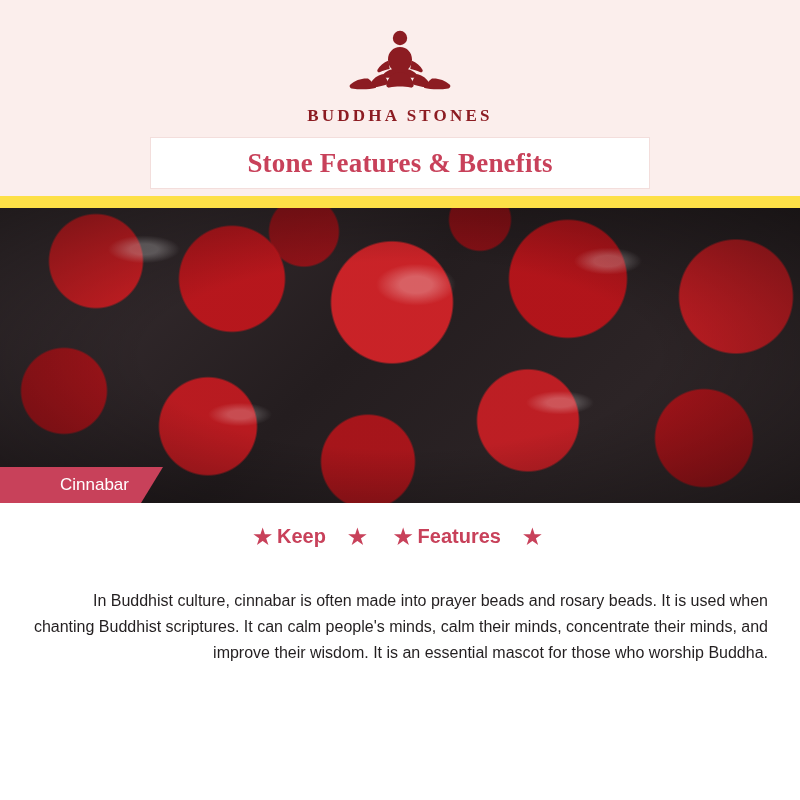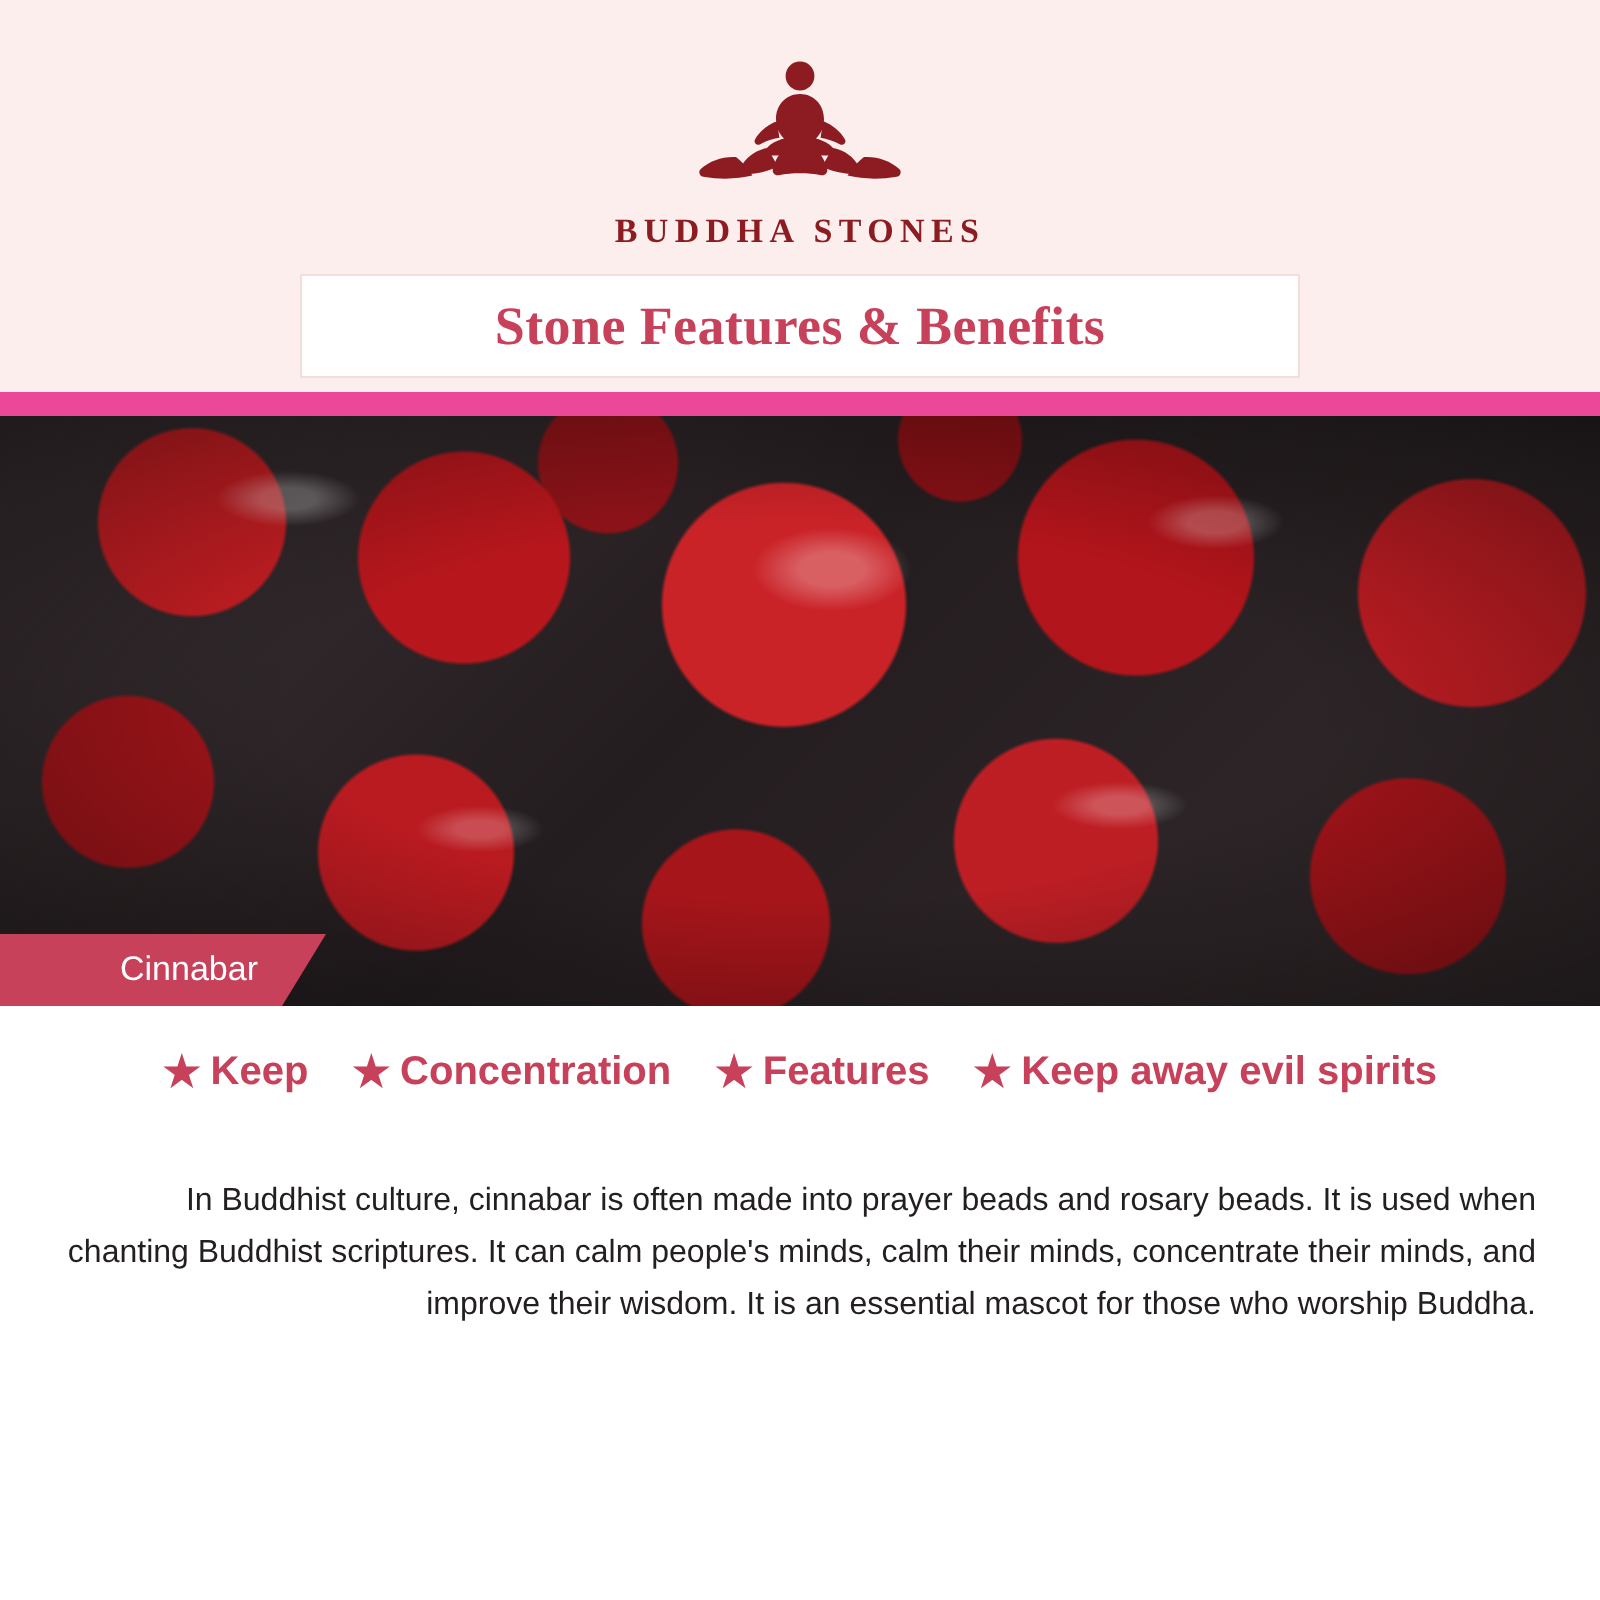--- a/index.html
+++ b/index.html
@@ -11,21 +11,21 @@
     height: 800px;
     font-family: "Liberation Sans", sans-serif;
     background: #ffffff;
     overflow: hidden;
   }
 
   .page {
     position: relative;
     width: 800px;
     height: 800px;
-    background: #ec4899;
+    background: #fde047;
     overflow: hidden;
   }
 
   
   .corner {
     position: absolute;
     width: 0;
     height: 0;
     z-index: 1;
   }
@@ -263,29 +263,27 @@
   </div>
 
   <div class="content">
     <div class="benefits">
       <div class="benefit">
         <span class="star">★</span>
         <span>Keep</span>
       </div>
       <div class="benefit">
         <span class="star">★</span>
-        <span>Concentration</span>
       </div>
       <div class="benefit">
         <span class="star">★</span>
         <span>Features</span>
       </div>
       <div class="benefit">
         <span class="star">★</span>
-        <span>Keep away evil spirits</span>
       </div>
     </div>
 
     <div class="body-text">In Buddhist culture, cinnabar is often made into prayer beads and rosary beads. It is used when chanting Buddhist scriptures. It can calm people's minds, calm their minds, concentrate their minds, and improve their wisdom. It is an essential mascot for those who worship Buddha.</div>
   </div>
 
   <div class="footer-space"></div>
 </div>
 
 </body></html>

